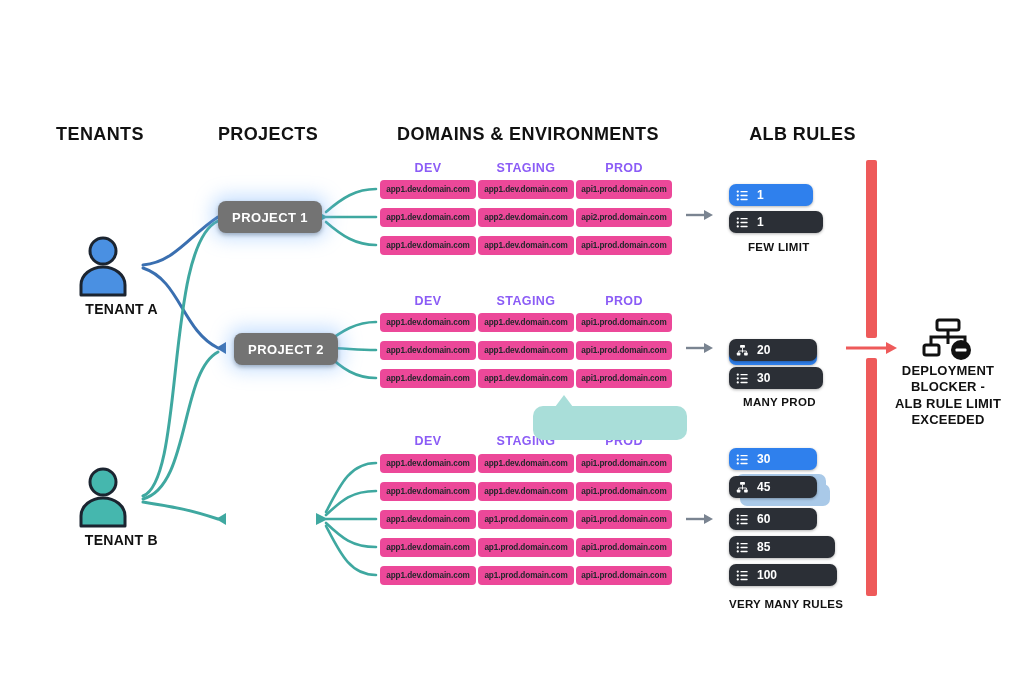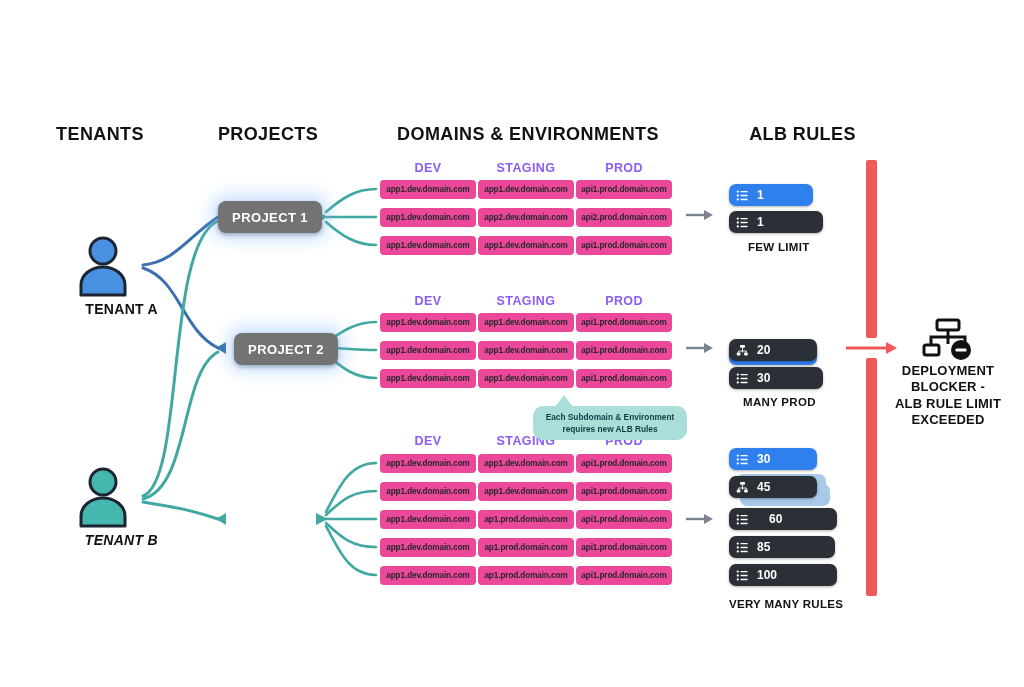--- a/index.html
+++ b/index.html
@@ -187,21 +187,21 @@
   <div class="tenant" style="left:48px; top:235px;">
     <div class="avatar">
       <svg width="110" height="62" viewBox="0 0 110 62">
         <circle cx="55" cy="16" r="13" fill="#4a90e2" stroke="#1b2430" stroke-width="3"></circle>
         <path d="M33,60 v-10 a22,18 0 0 1 44,0 v10 z" fill="#4a90e2" stroke="#1b2430" stroke-width="3" stroke-linejoin="round"></path>
       </svg>
     </div>
     <div class="tlabel">TENANT A</div>
   </div>
 
-  <div class="tenant" style="left:48px; top:466px;font-style:italic;">
+  <div class="tenant" style="left:48px; top:466px;">
     <div class="avatar">
       <svg width="110" height="62" viewBox="0 0 110 62">
         <circle cx="55" cy="16" r="13" fill="#45b7ae" stroke="#1b2430" stroke-width="3"></circle>
         <path d="M33,60 v-10 a22,18 0 0 1 44,0 v10 z" fill="#45b7ae" stroke="#1b2430" stroke-width="3" stroke-linejoin="round"></path>
       </svg>
     </div>
     <div class="tlabel">TENANT B</div>
   </div>
 
   <div class="project-box" style="left:218px; top:201px;">
@@ -346,21 +346,21 @@
     <span>
       <svg width="13" height="13" viewBox="0 0 16 16">
           <rect x="5" y="1.2" width="6" height="3.4" rx=".8" fill="#fff"></rect>
           <rect x="1" y="10.6" width="4.4" height="3.4" rx=".8" fill="#fff"></rect>
           <rect x="10" y="10.6" width="4.4" height="3.4" rx=".8" fill="#fff"></rect>
           <path d="M8,4.6 v2.6 M3.2,10.6 v-2 h9.6 v2 M8,7.2 v3.4" stroke="#fff" stroke-width="1.1" fill="none"></path>
         </svg>
     </span>
     <span class="num">45</span>
   </div>
-  <div class="rule-chip dark" style="left:729px; top:508px; width:108px;gap:12px;">
+  <div class="rule-chip dark" style="left:729px; top:508px; width:88px;">
     <span>
       <svg width="13" height="13" viewBox="0 0 16 16">
           <circle cx="2.2" cy="3.2" r="1.4" fill="#fff"></circle>
           <rect x="5.4" y="2.4" width="9" height="1.7" rx=".8" fill="#fff"></rect>
           <circle cx="2.2" cy="8" r="1.4" fill="#fff"></circle>
           <rect x="5.4" y="7.2" width="9" height="1.7" rx=".8" fill="#fff"></rect>
           <circle cx="2.2" cy="12.8" r="1.4" fill="#fff"></circle>
           <rect x="5.4" y="12" width="9" height="1.7" rx=".8" fill="#fff"></rect>
         </svg>
     </span>
@@ -389,22 +389,20 @@
           <circle cx="2.2" cy="12.8" r="1.4" fill="#fff"></circle>
           <rect x="5.4" y="12" width="9" height="1.7" rx=".8" fill="#fff"></rect>
         </svg>
     </span>
     <span class="num">100</span>
   </div>
   <div class="rule-label" style="left:729px; top:598px;">VERY MANY RULES</div>
 
 
   <div class="bubble" style="left:533px; top:406px; width:154px; height:34px;">
-    <span style="white-space:pre-line;">Each Subdomain &amp; Environment
-requires new ALB Rules</span>
     <span class="tail" style="left:22px; top:-11px; border-left:9px solid transparent; border-right:9px solid transparent; border-bottom:12px solid #a9ded9;"></span>
   </div>
 
   <div class="red-bar" style="left:866px; top:160px; width:11px; height:178px;"></div>
   <div class="red-bar" style="left:866px; top:358px; width:11px; height:238px;"></div>
 
   <div style="position:absolute; left:905px; top:318px; width:86px; text-align:center;">
     <span>
       <svg width="56" height="44" viewBox="0 0 56 44">
         <rect x="17" y="2" width="22" height="10" rx="2" fill="none" stroke="#111" stroke-width="3"></rect>

